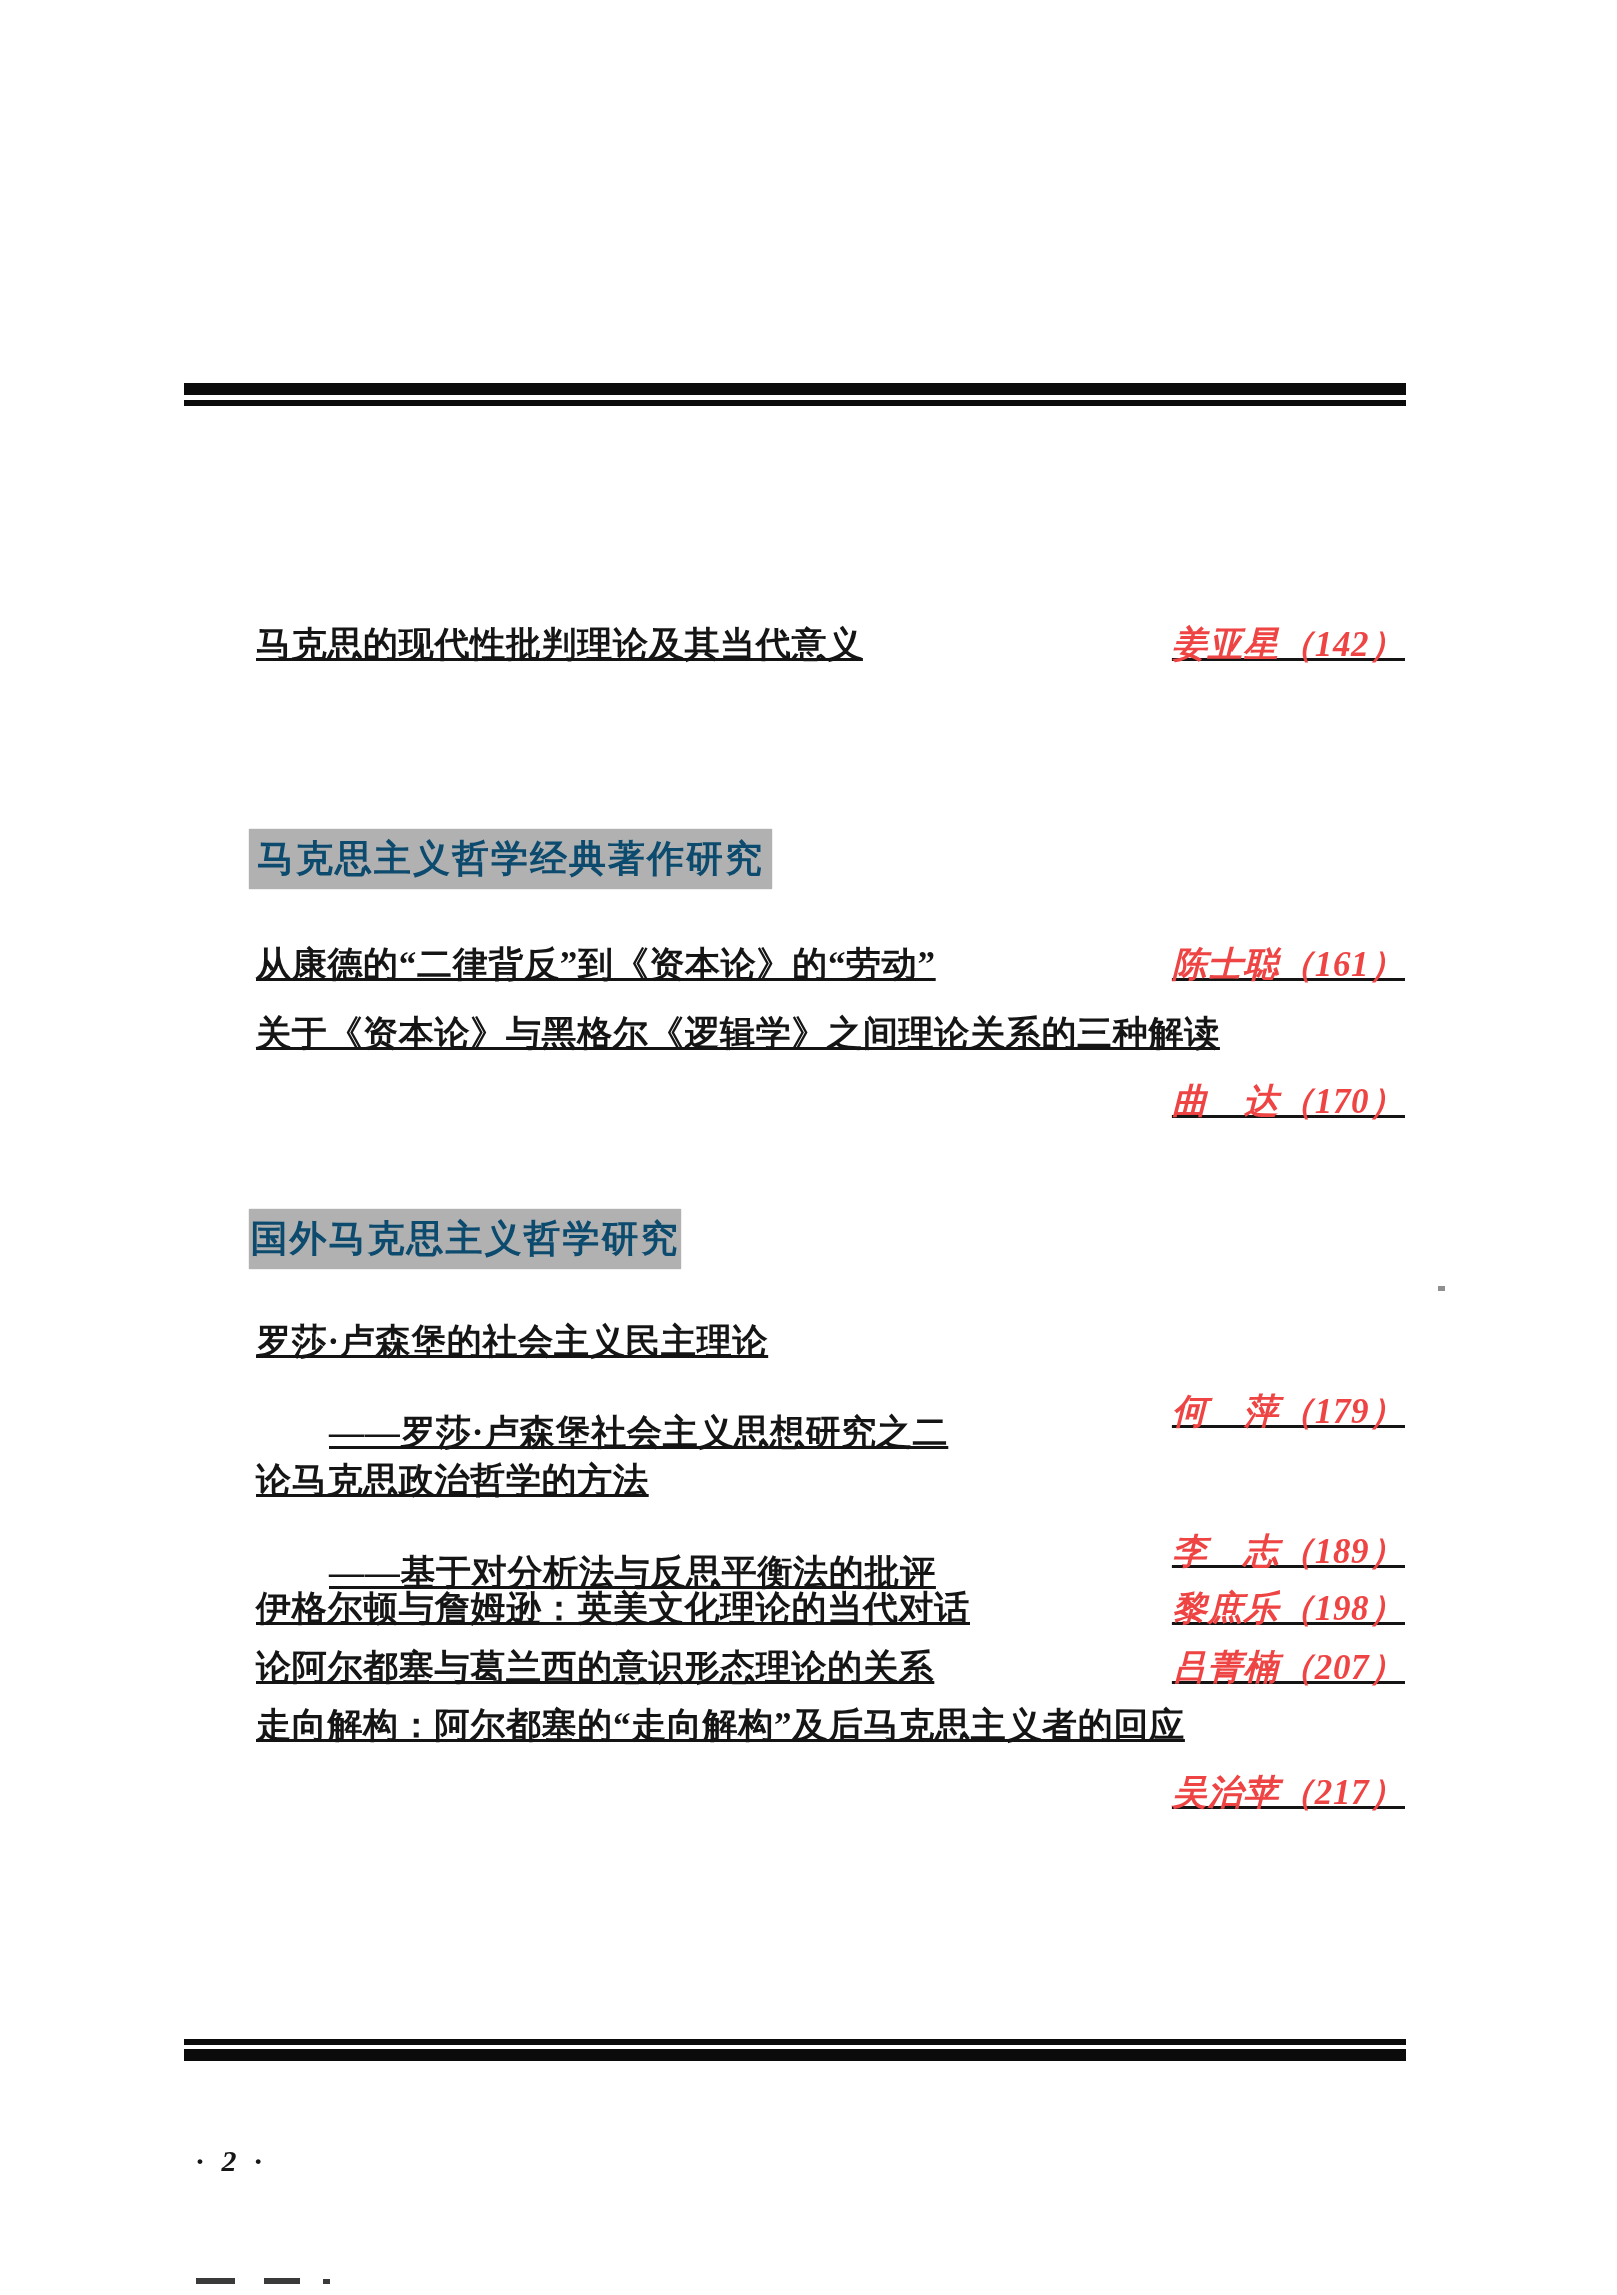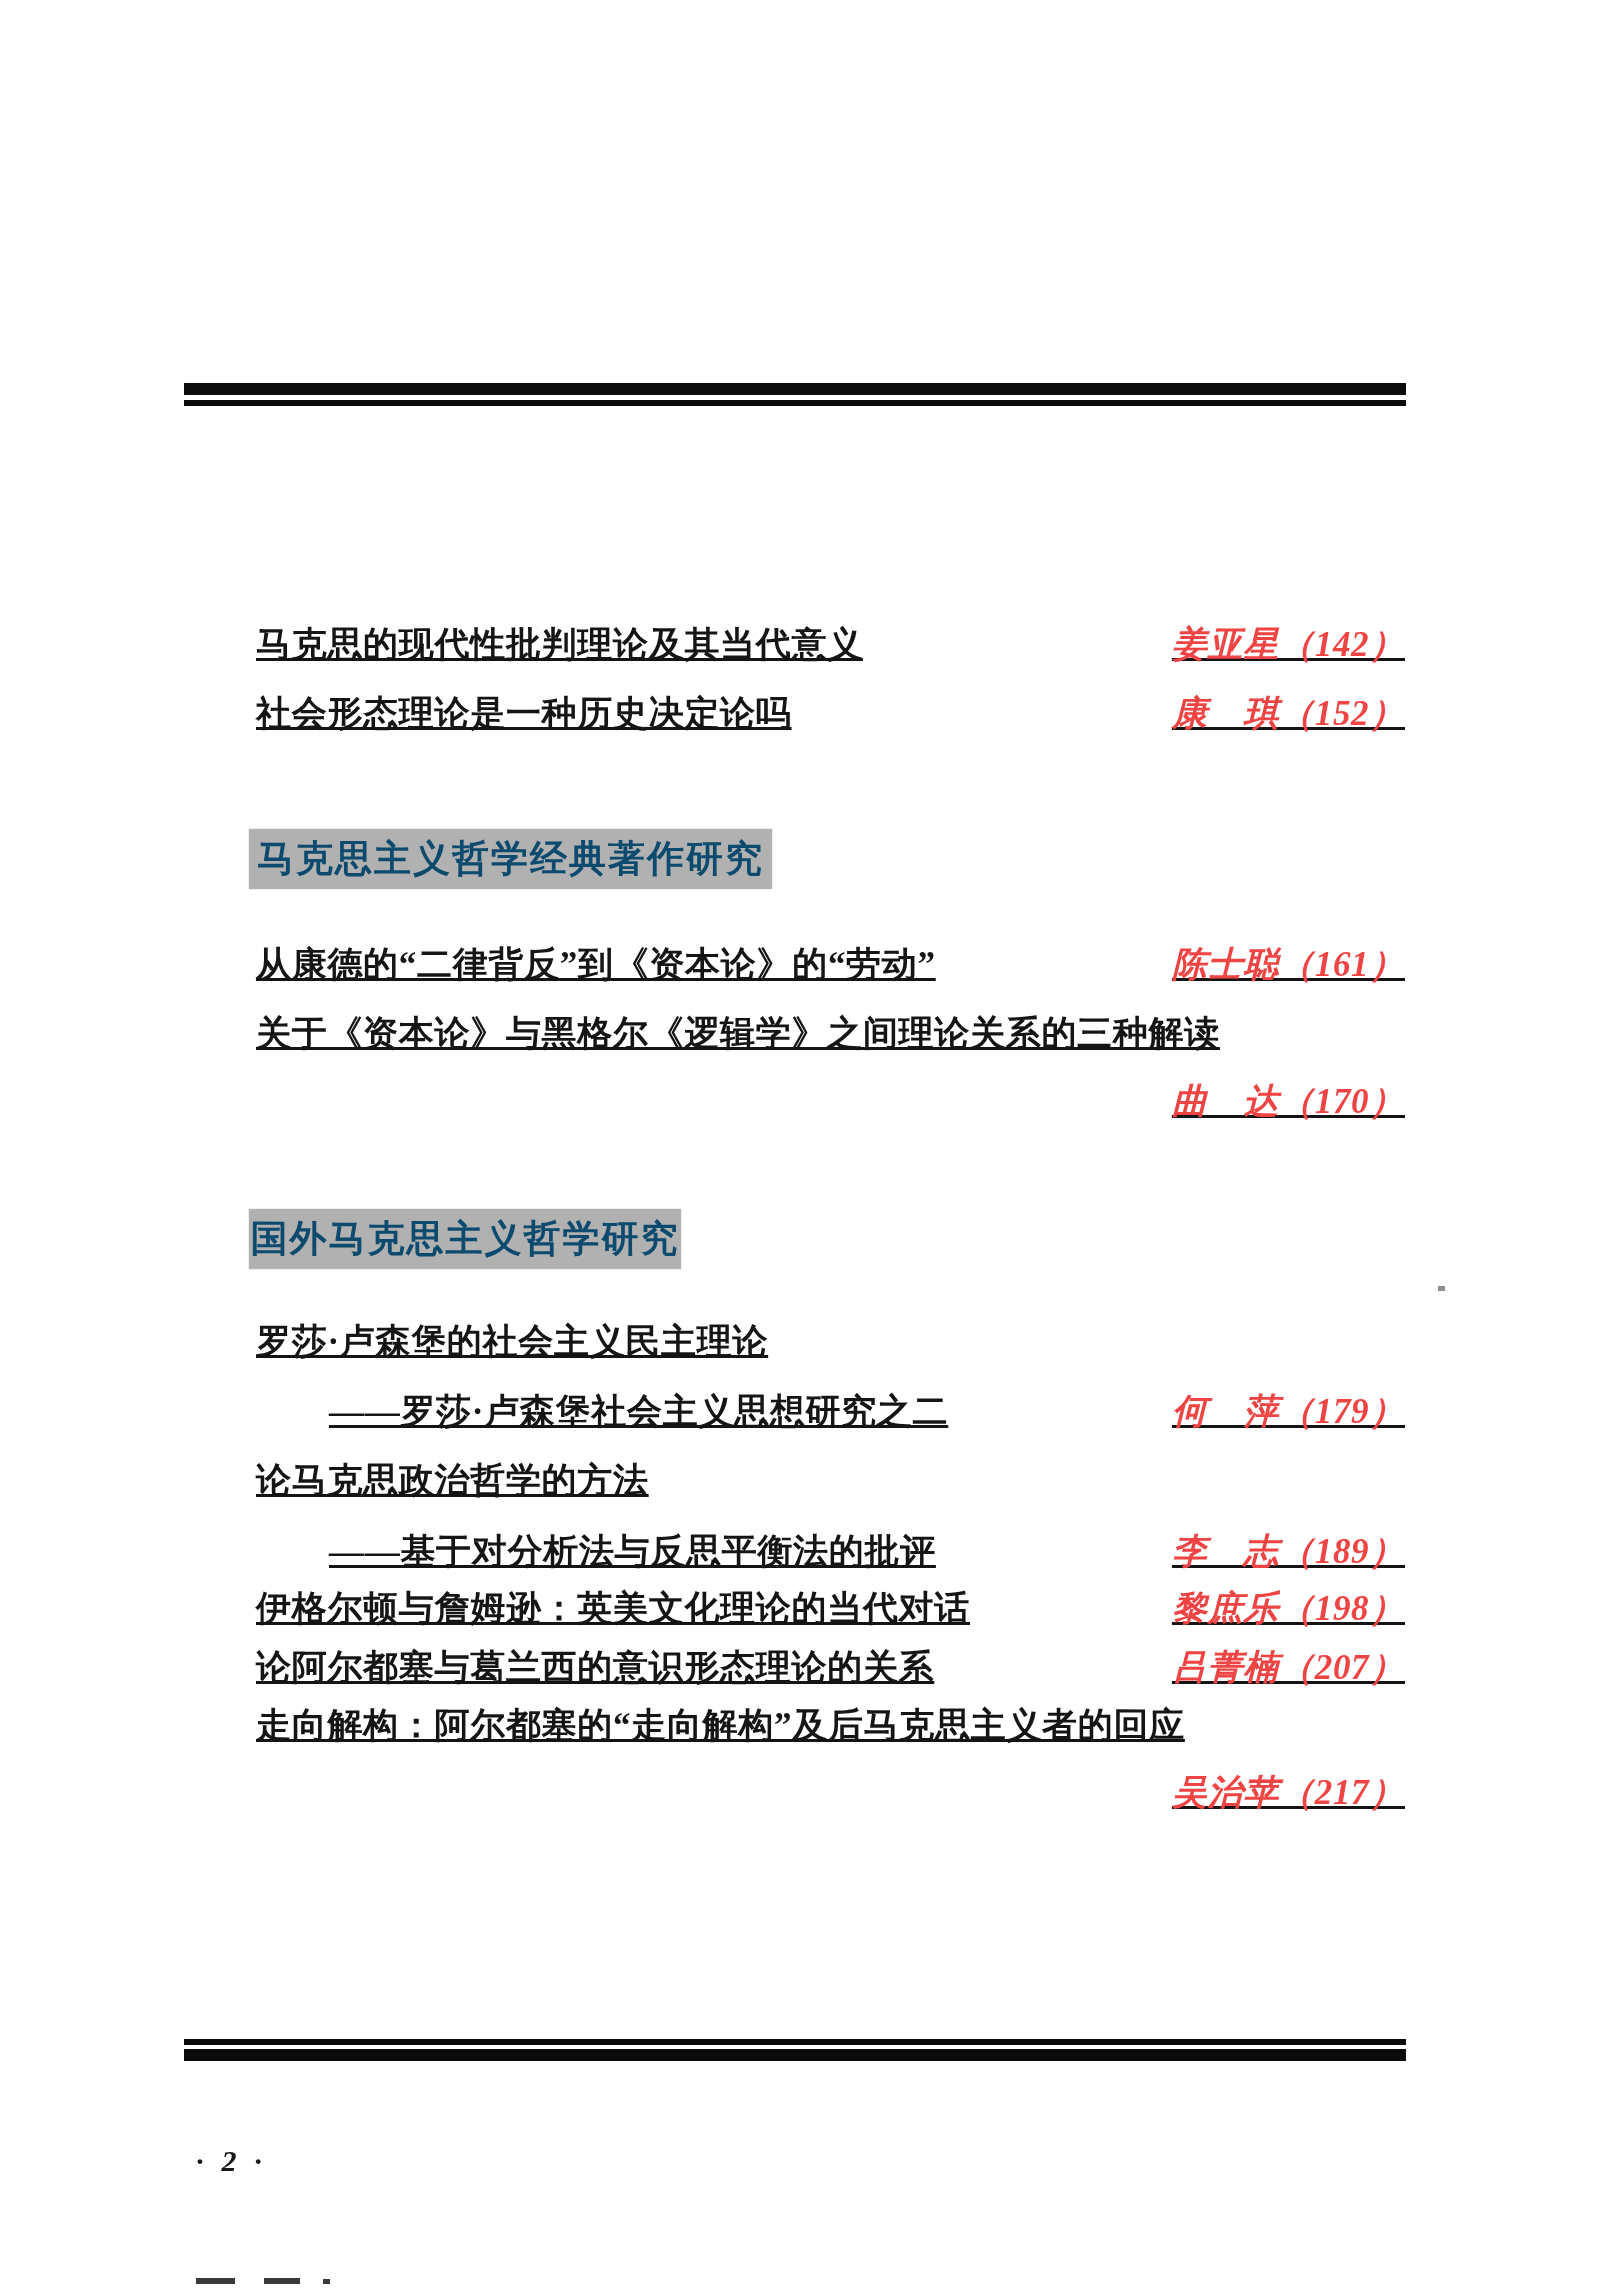--- a/index.html
+++ b/index.html
@@ -42,21 +42,21 @@
     letter-spacing: 0.7px;
     color: #151515;
   }
   .row .a {
     font-weight: 600;
     font-style: italic;
     letter-spacing: 0.7px;
     color: #ef4444;
     padding-left: 26px;
   }
-  .row.indent .t { padding-left: 73px; }
+  .row.indent .t { padding-left: 73px; margin-top: 21px; }
   .row.right { justify-content: flex-end; }
 
   
   .section-hd {
     position: absolute;
     left: 249px;
     height: 60px;
     background: #b1b1b1;
     display: flex;
     align-items: center;
@@ -94,24 +94,20 @@
 <body>
 
 <div id="page">
 
   <div class="rule top-thick"></div>
   <div class="rule top-thin"></div>
 
   <div class="row" style="top:619px">
     <span class="t">马克思的现代性批判理论及其当代意义</span>
     <span class="a">姜亚星（142）</span>
-  </div>
-  <div class="row" style="top:688px">
-    <span class="t">社会形态理论是一种历史决定论吗</span>
-    <span class="a">康　琪（152）</span>
   </div>
 
   <div class="section-hd hd1">马克思主义哲学经典著作研究</div>
 
   <div class="row" style="top:939px">
     <span class="t">从康德的“二律背反”到《资本论》的“劳动”</span>
     <span class="a">陈士聪（161）</span>
   </div>
   <div class="row" style="top:1008px">
     <span class="t">关于《资本论》与黑格尔《逻辑学》之间理论关系的三种解读</span>

